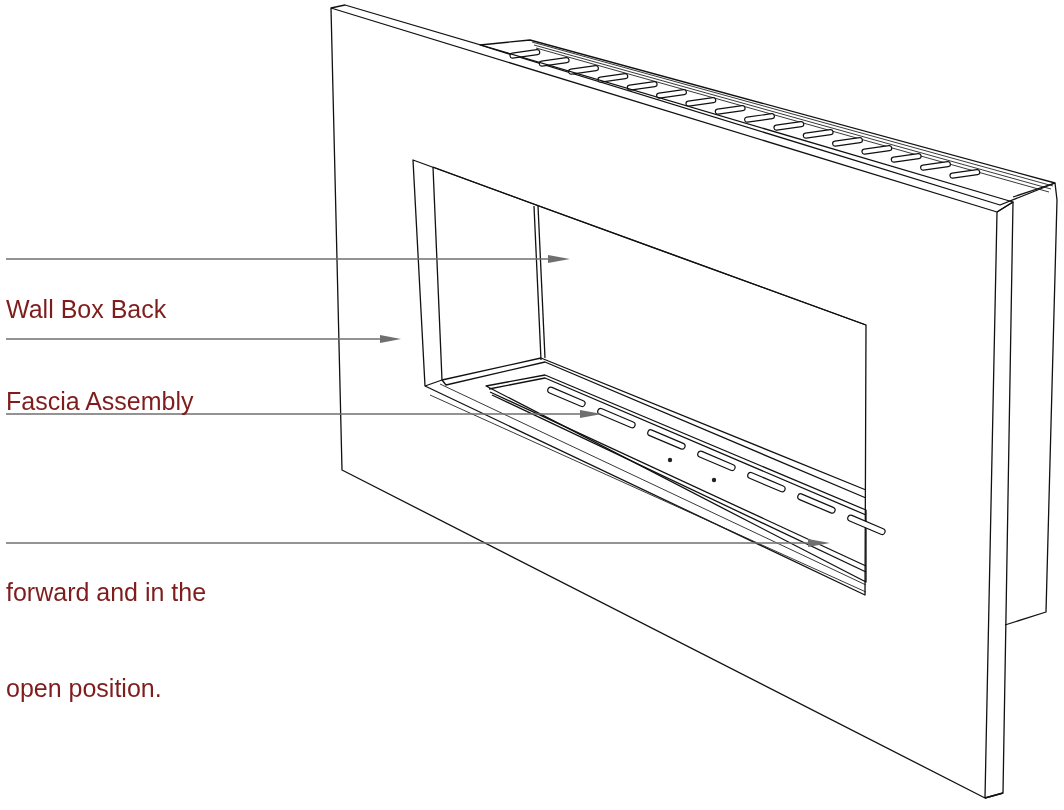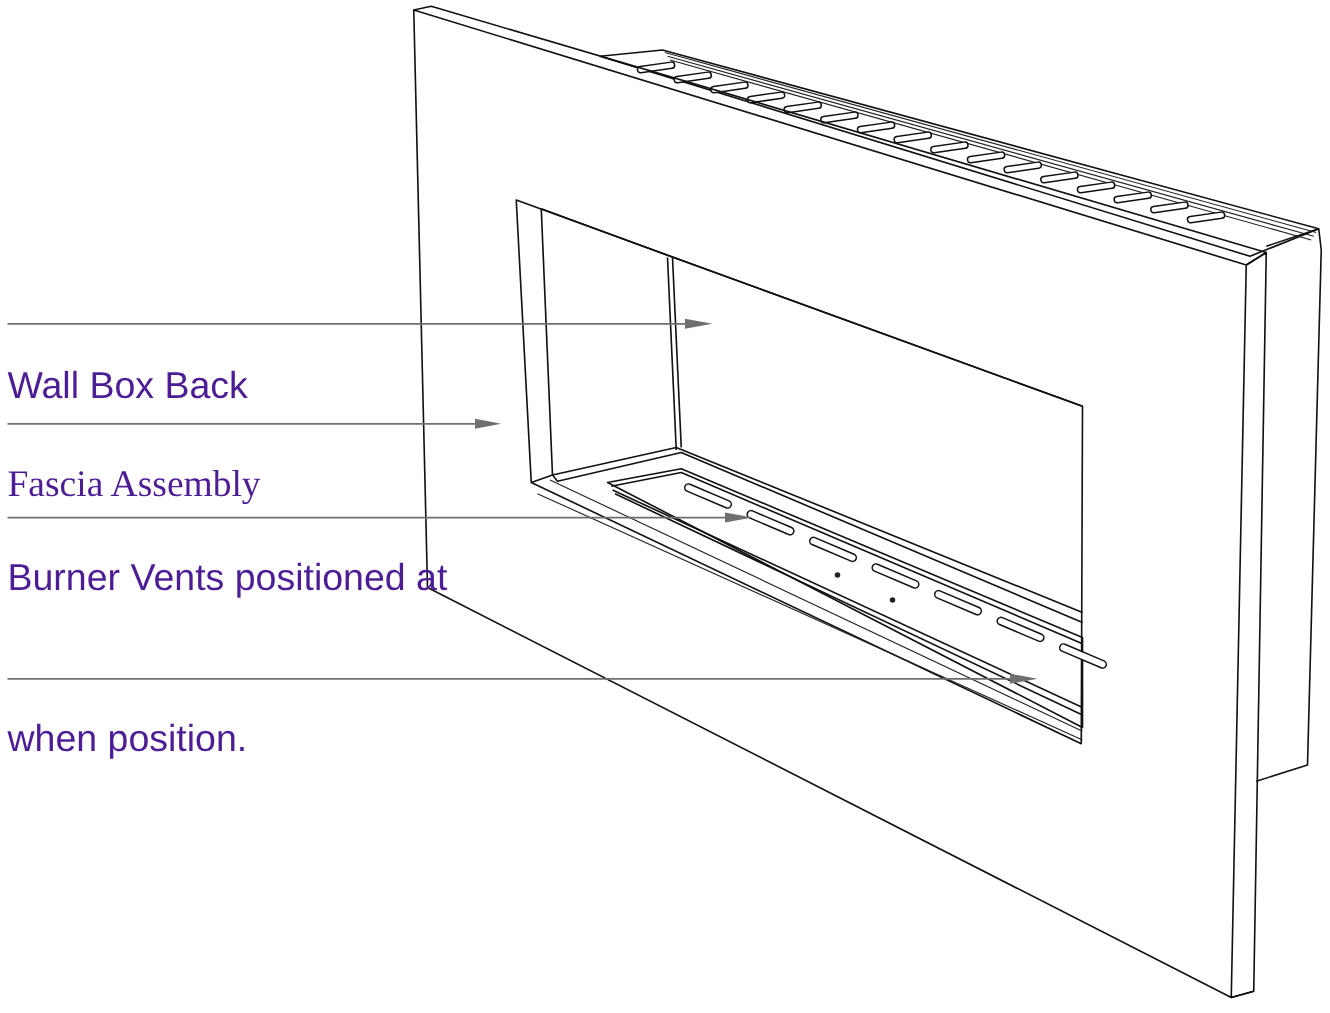--- a/index.html
+++ b/index.html
@@ -7,23 +7,23 @@
   #drawing { position: absolute; left: 0; top: 0; width: 1064px; height: 810px; }
   .ln { stroke: #111111; stroke-width: 1.3; fill: none; stroke-linejoin: round; }
   .ln-thin { stroke: #222222; stroke-width: 0.9; fill: none; }
   .slot { stroke: #111111; stroke-width: 1.2; fill: #ffffff; }
   .leader { stroke: #6f6f6f; stroke-width: 1.4; }
   .arrow { fill: #6f6f6f; }
   .label {
     position: absolute;
     left: 6px;
     font-family: "Liberation Sans", sans-serif;
-    font-size: 30px;
+    font-size: 25px;
     line-height: 32px;
-    color: #4c1d95;
+    color: #7f1d1d;
     white-space: pre;
   }
 </style>
 </head>
 <body>
 
 <svg id="drawing" viewBox="0 0 1064 810" xmlns="http://www.w3.org/2000/svg">
 
   <g>
 
@@ -113,21 +113,21 @@
       <line class="leader" x1="6" y1="414" x2="580" y2="414"></line>
       <polygon class="arrow" points="580,410 602,414 580,418"></polygon>
       <line class="leader" x1="6" y1="543" x2="808" y2="543"></line>
       <polygon class="arrow" points="808,539 830,543 808,547"></polygon>
     </g>
 </svg>
 
 <div class="label" style="top:229px;">
   <div>Wall Box Back</div>
 </div>
-<div class="label" style="top:308px;font-family:Liberation Serif, serif;">
+<div class="label" style="top:321px;">
   <div>Fascia Assembly</div>
 </div>
 <div class="label" style="top:383px;">
-  <div>Burner Vents positioned at</div>
 </div>
 <div class="label" style="top:512px;">
-  <div>when position.</div>
+  <div>forward and in the</div>
+  <div>open position.</div>
 </div>
 
 </body></html>

